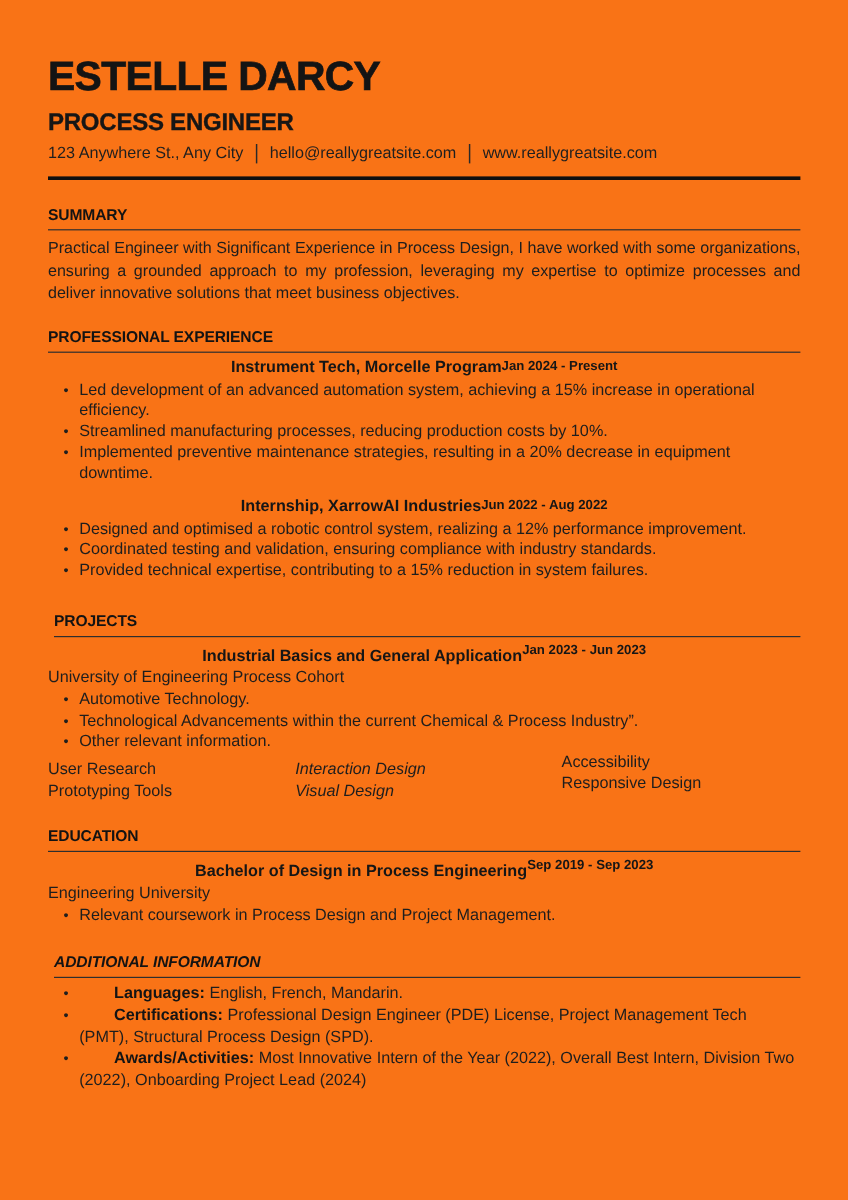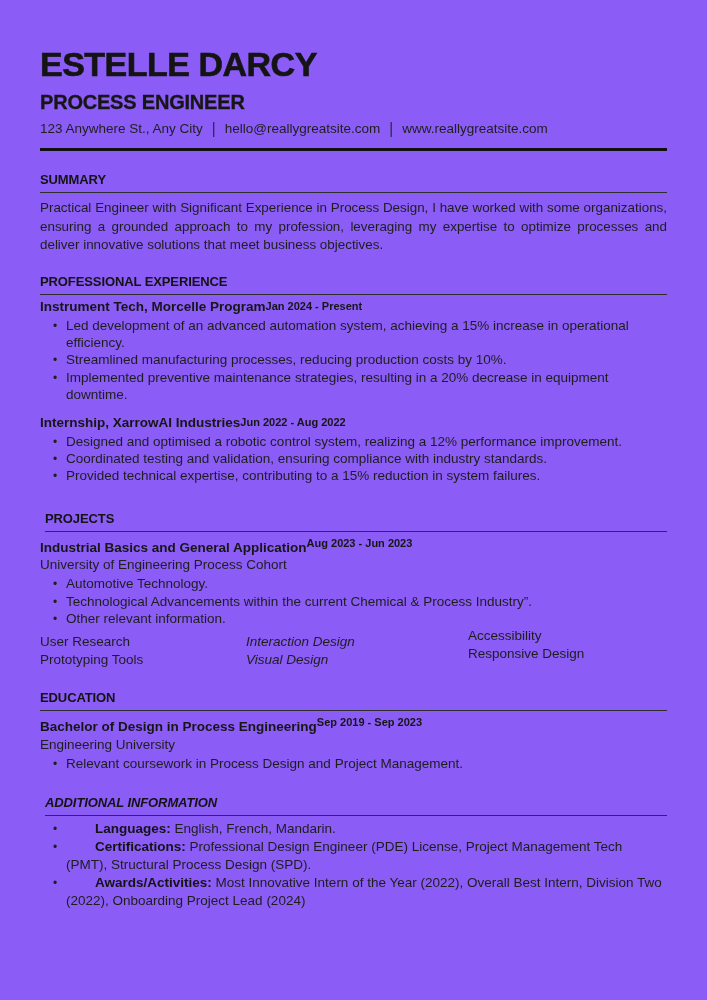--- a/index.html
+++ b/index.html
@@ -1,20 +1,20 @@
 <!DOCTYPE html>
 <html><head>
 <meta charset="utf-8">
 <style>
   html, body { margin:0; padding:0; background:#ffffff; }
   body { font-family:"Liberation Sans", sans-serif; color:#1e1e1e; }
   .page {
     position:relative; box-sizing:border-box;
     width:707px; height:1000px; overflow:hidden;
-    background:#8b5cf6; padding:46px 40px 0 40px;
+    background:#f97316; padding:46px 40px 0 40px;
   }
   
   .name {
     margin:0 0 9px 0; font-size:34px; line-height:36px; font-weight:bold;
     letter-spacing:-0.5px; color:#141414; -webkit-text-stroke:0.6px #141414;
   }
   .role {
     margin:0 0 6px 0; font-size:20px; line-height:22px; font-weight:bold;
     letter-spacing:-0.2px; color:#161616; -webkit-text-stroke:0.3px #161616;
   }
@@ -36,21 +36,21 @@
   .sec-skills h3  { margin-top:21px; margin-left:5px; }
   .sec-edu h3     { margin-top:22px; }
   .sec-add h3     { margin-top:23px; margin-left:5px;font-style:italic; }
   p.summary {
     margin:6px 0 0 0; font-size:13.4px; line-height:18.5px;
     text-align:justify; color:#1e1e1e;
   }
   
   .entry { margin-top:3px; }
   .entry + .entry { margin-top:10px; }
-  .entry-head { display:flex; justify-content:flex-start; align-items:flex-start; margin-top:2px; }
+  .entry-head { display:flex; justify-content:center; align-items:flex-start; margin-top:2px; }
   .entry-title { font-size:13.5px; line-height:17px; font-weight:bold; color:#161616; }
   .entry-head.offset .entry-title { margin-top:4px; }
   .entry-dates { font-size:11px; line-height:17px; font-weight:bold; white-space:nowrap; color:#161616; }
   .entry-sub { font-size:13.5px; line-height:17px; margin-top:0.5px; }
   ul.bullets { margin:2px 0 0 0; padding:0 0 0 26px; list-style:none; }
   ul.bullets li { position:relative; font-size:13.5px; line-height:17.4px; color:#1e1e1e; }
   ul.bullets li::before {
     content:"\2022"; position:absolute; left:-13px; top:1px; font-size:12px; color:#1e1e1e;
   }
   .sec-add ul.bullets { margin-top:4px; }
@@ -108,21 +108,21 @@
         <li>Provided technical expertise, contributing to a 15% reduction in system failures.</li>
       </ul>
     </div>
   </section>
 
   <section class="sec-projects">
     <h3 class="sec">PROJECTS</h3>
     <div class="entry">
       <div class="entry-head offset">
         <span class="entry-title">Industrial Basics and General Application</span>
-        <span class="entry-dates">Aug 2023 - Jun 2023</span>
+        <span class="entry-dates">Jan 2023 - Jun 2023</span>
       </div>
       <div class="entry-sub">University of Engineering Process Cohort</div>
       <ul class="bullets">
         <li>Automotive Technology.</li>
         <li>Technological Advancements within the current Chemical &amp; Process Industry”.</li>
         <li>Other relevant information.</li>
       </ul>
     </div>
   </section>
 

